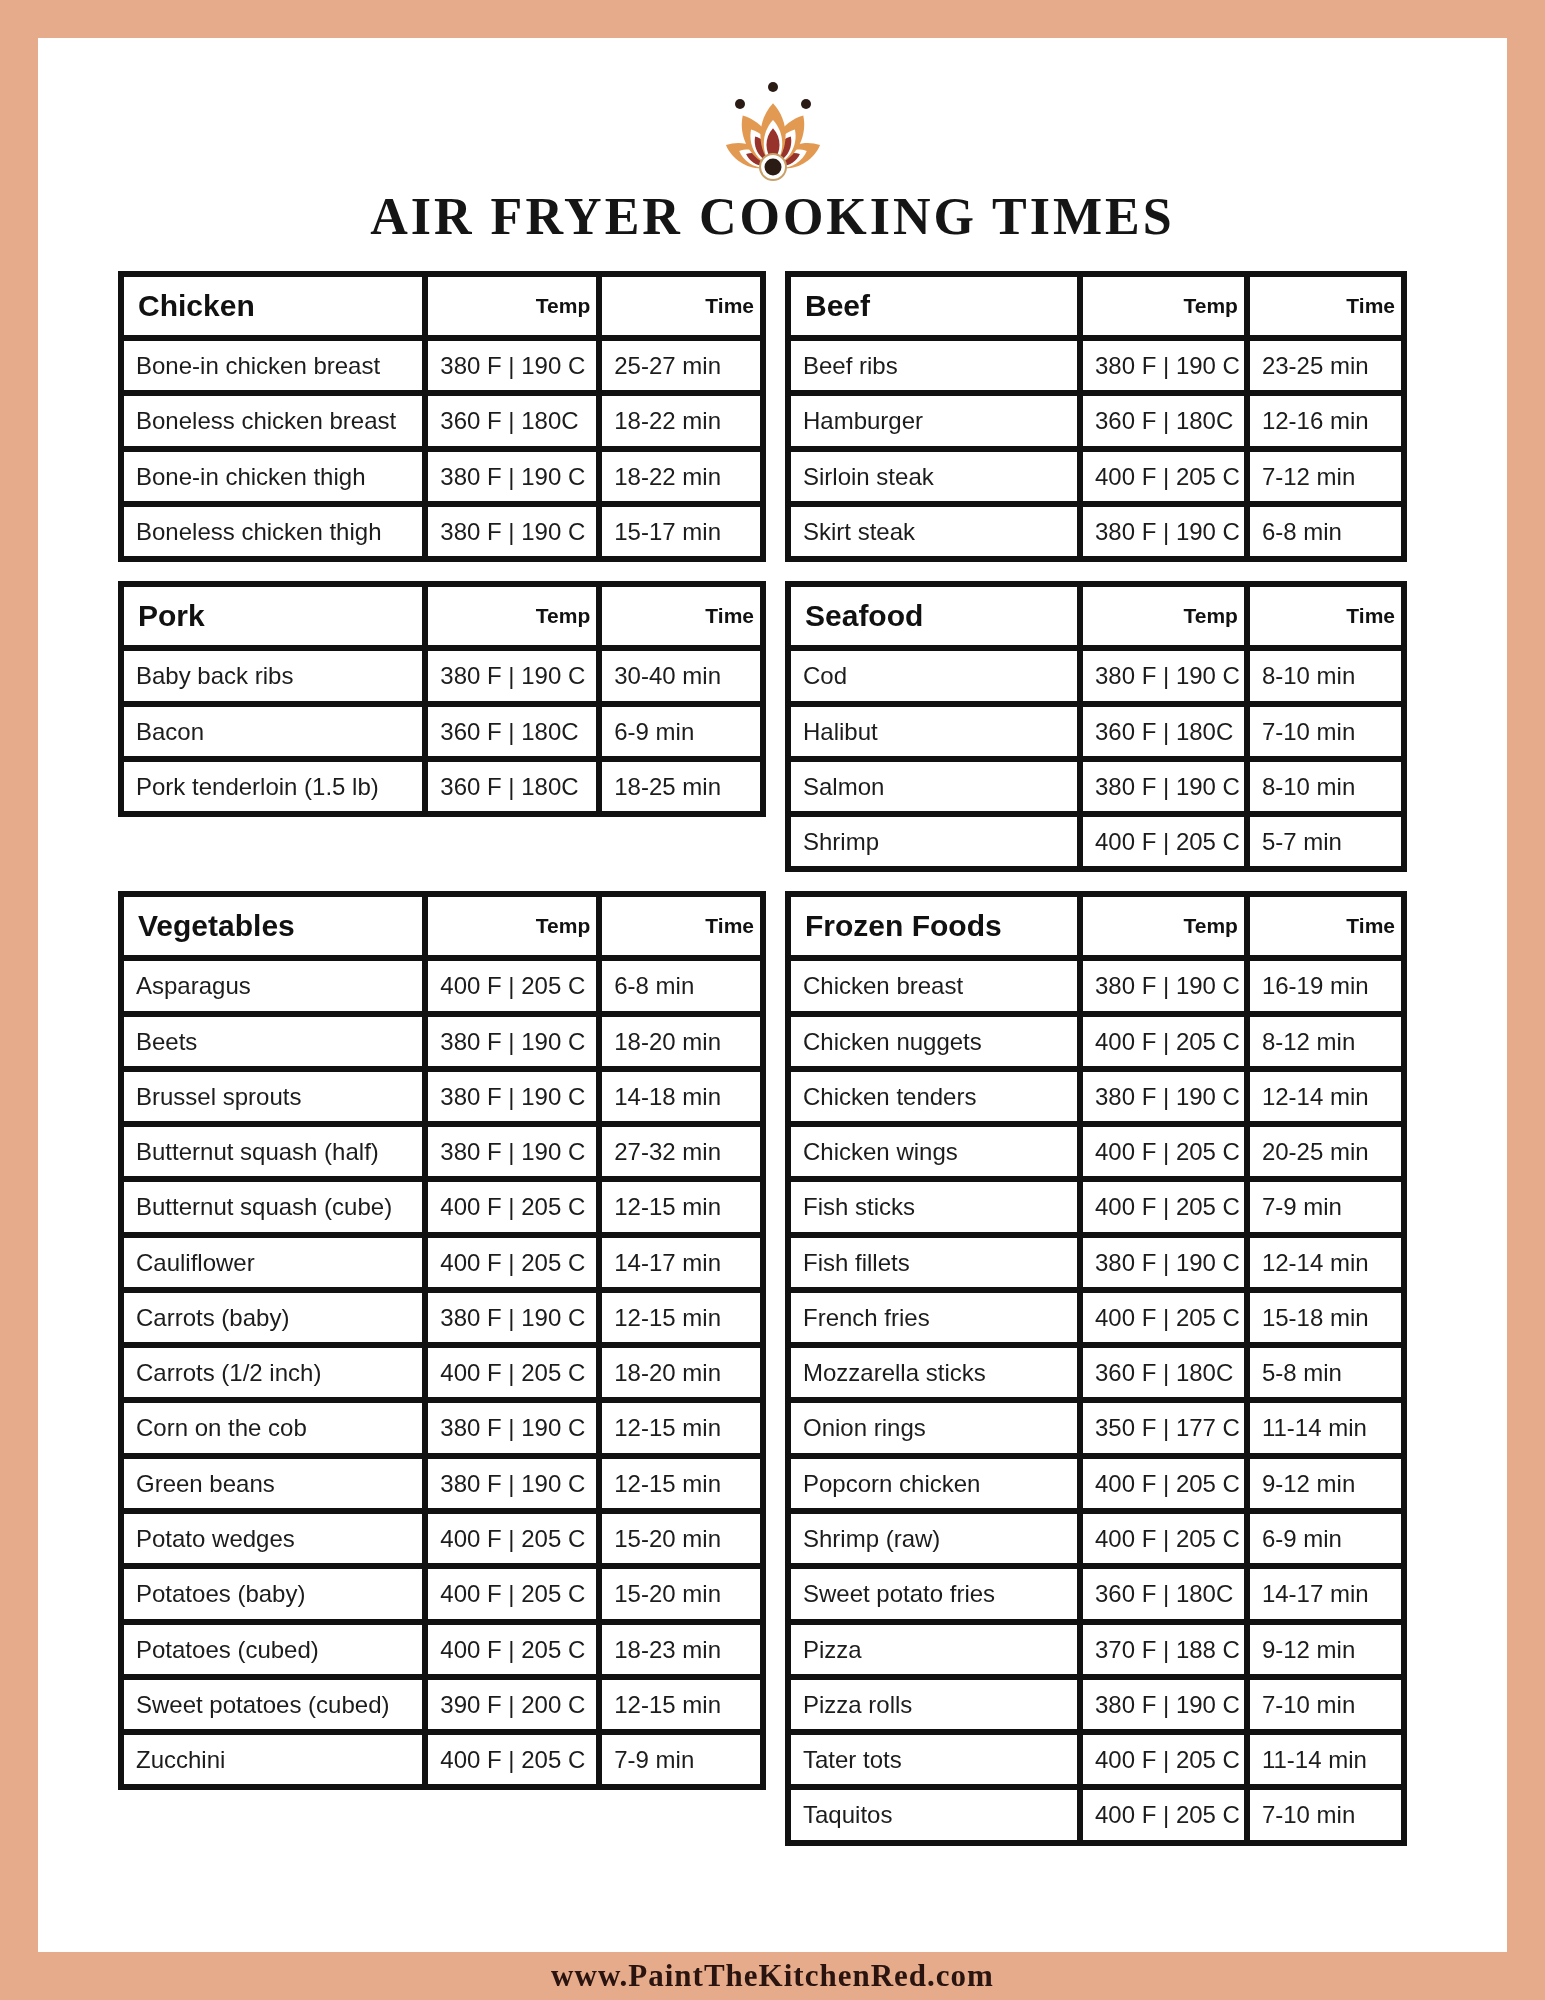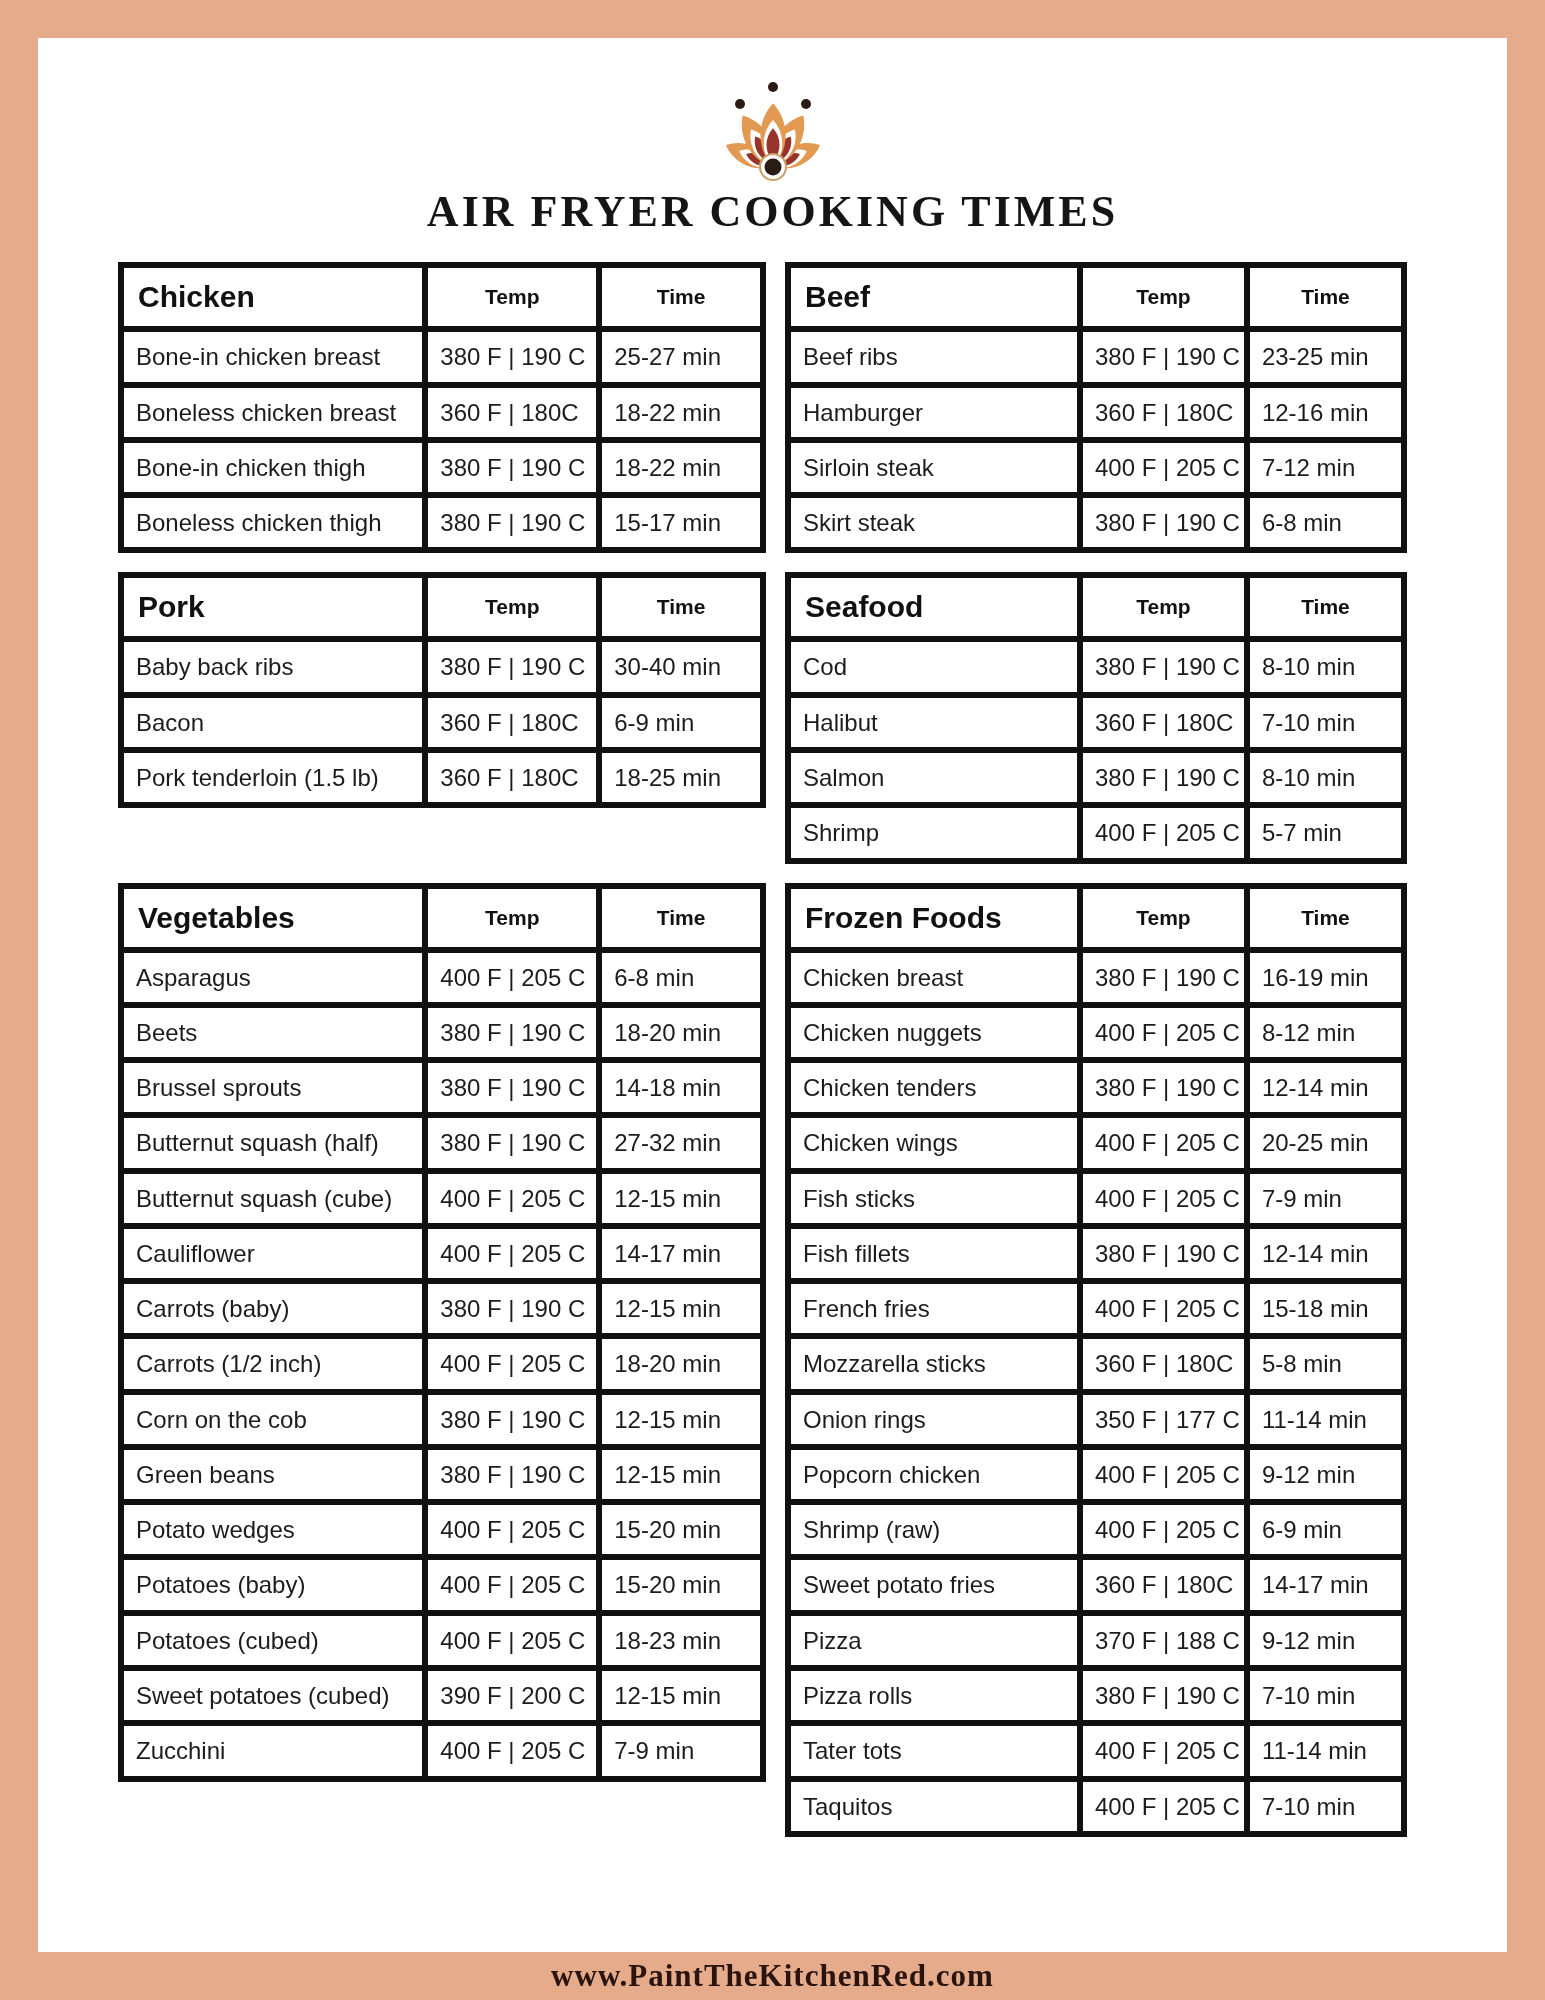--- a/index.html
+++ b/index.html
@@ -22,21 +22,21 @@
     height: 112px;
     display: flex;
     align-items: center;
     justify-content: center;
   }
   .page-title {
     margin: 4px 0 0 0;
     text-align: center;
     font-family: "Liberation Serif", "DejaVu Serif", serif;
     font-weight: 700;
-    font-size: 44px;
+    font-size: 52px;
     letter-spacing: 3px;
     color: #151515;
     line-height: 1.1;
   }
   .tables-grid {
     margin: 26px 56px 0 80px;
     display: grid;
     grid-template-columns: 648px 622px;
     column-gap: 26px;
     row-gap: 56px;
@@ -57,21 +57,21 @@
     white-space: nowrap;
   }
   th.category-cell {
     text-align: left;
     font-size: 30px;
     font-weight: 700;
     color: #111111;
     padding: 12px 14px;
   }
   th.colhead-cell {
-    text-align: center;
+    text-align: right;
     font-size: 21px;
     font-weight: 700;
     color: #111111;
     padding: 12px 6px;
   }
   td.data-cell {
     font-size: 24px;
     font-weight: 400;
     color: #1c1c1c;
     padding: 10px 12px;

